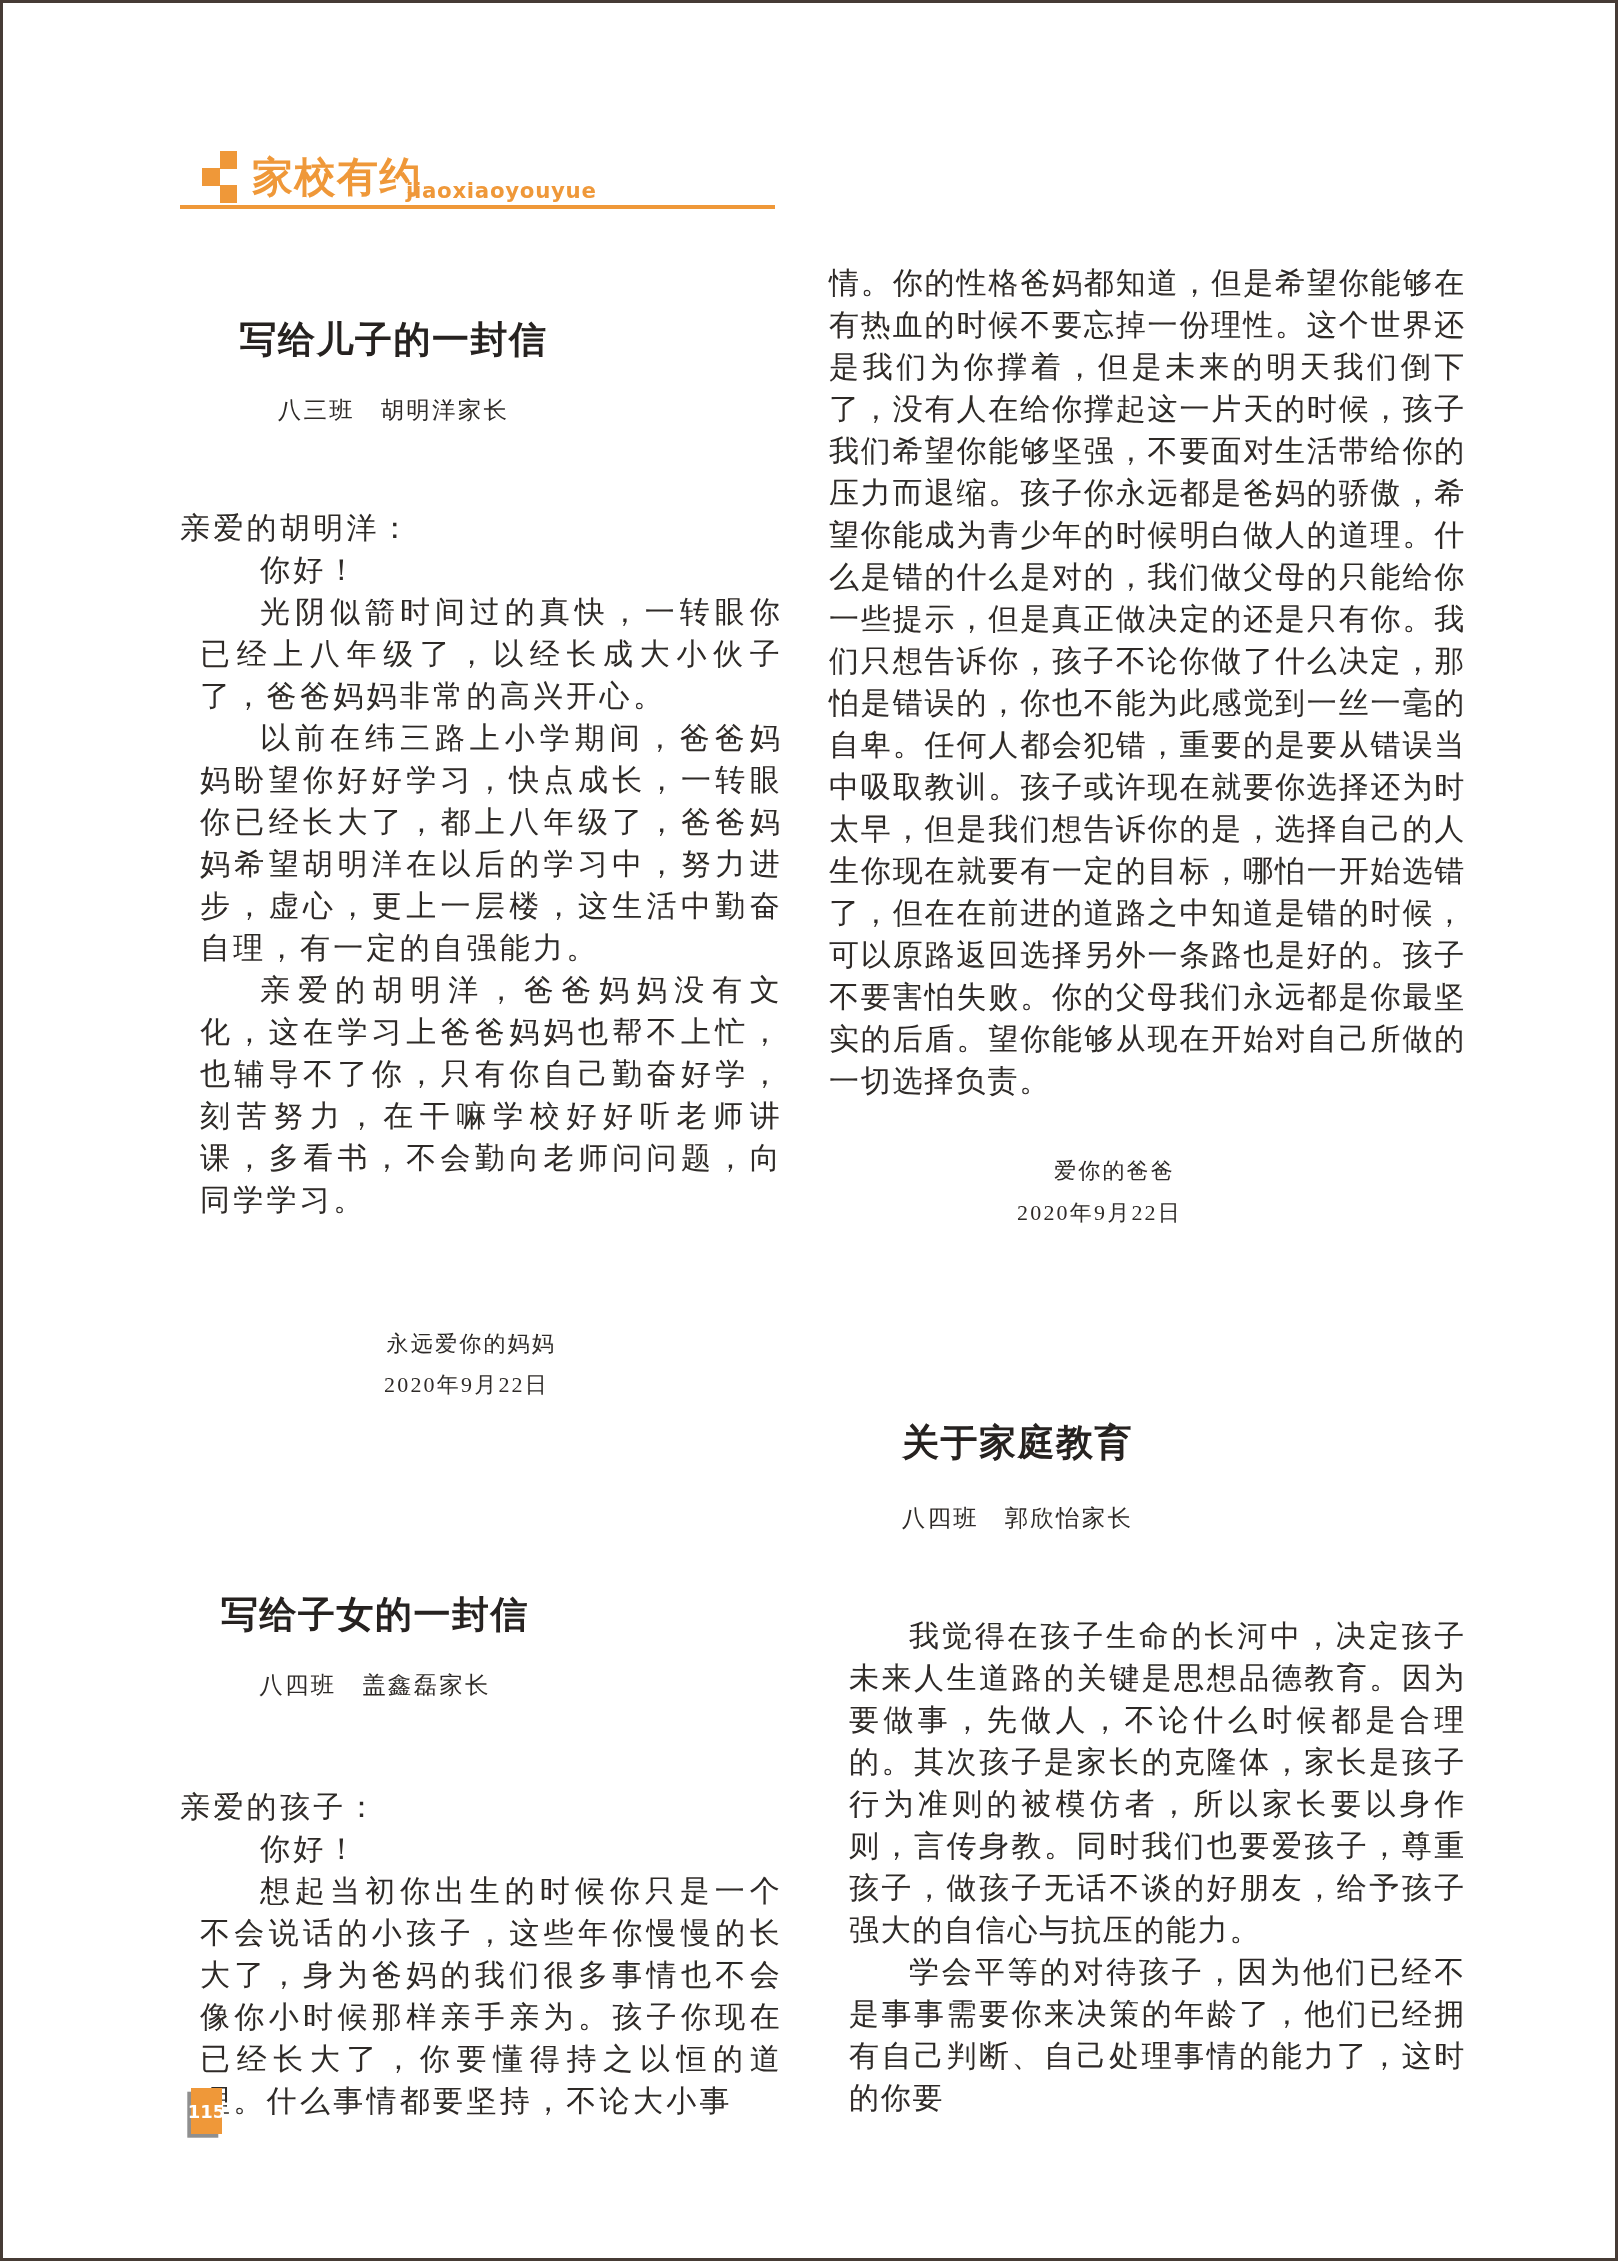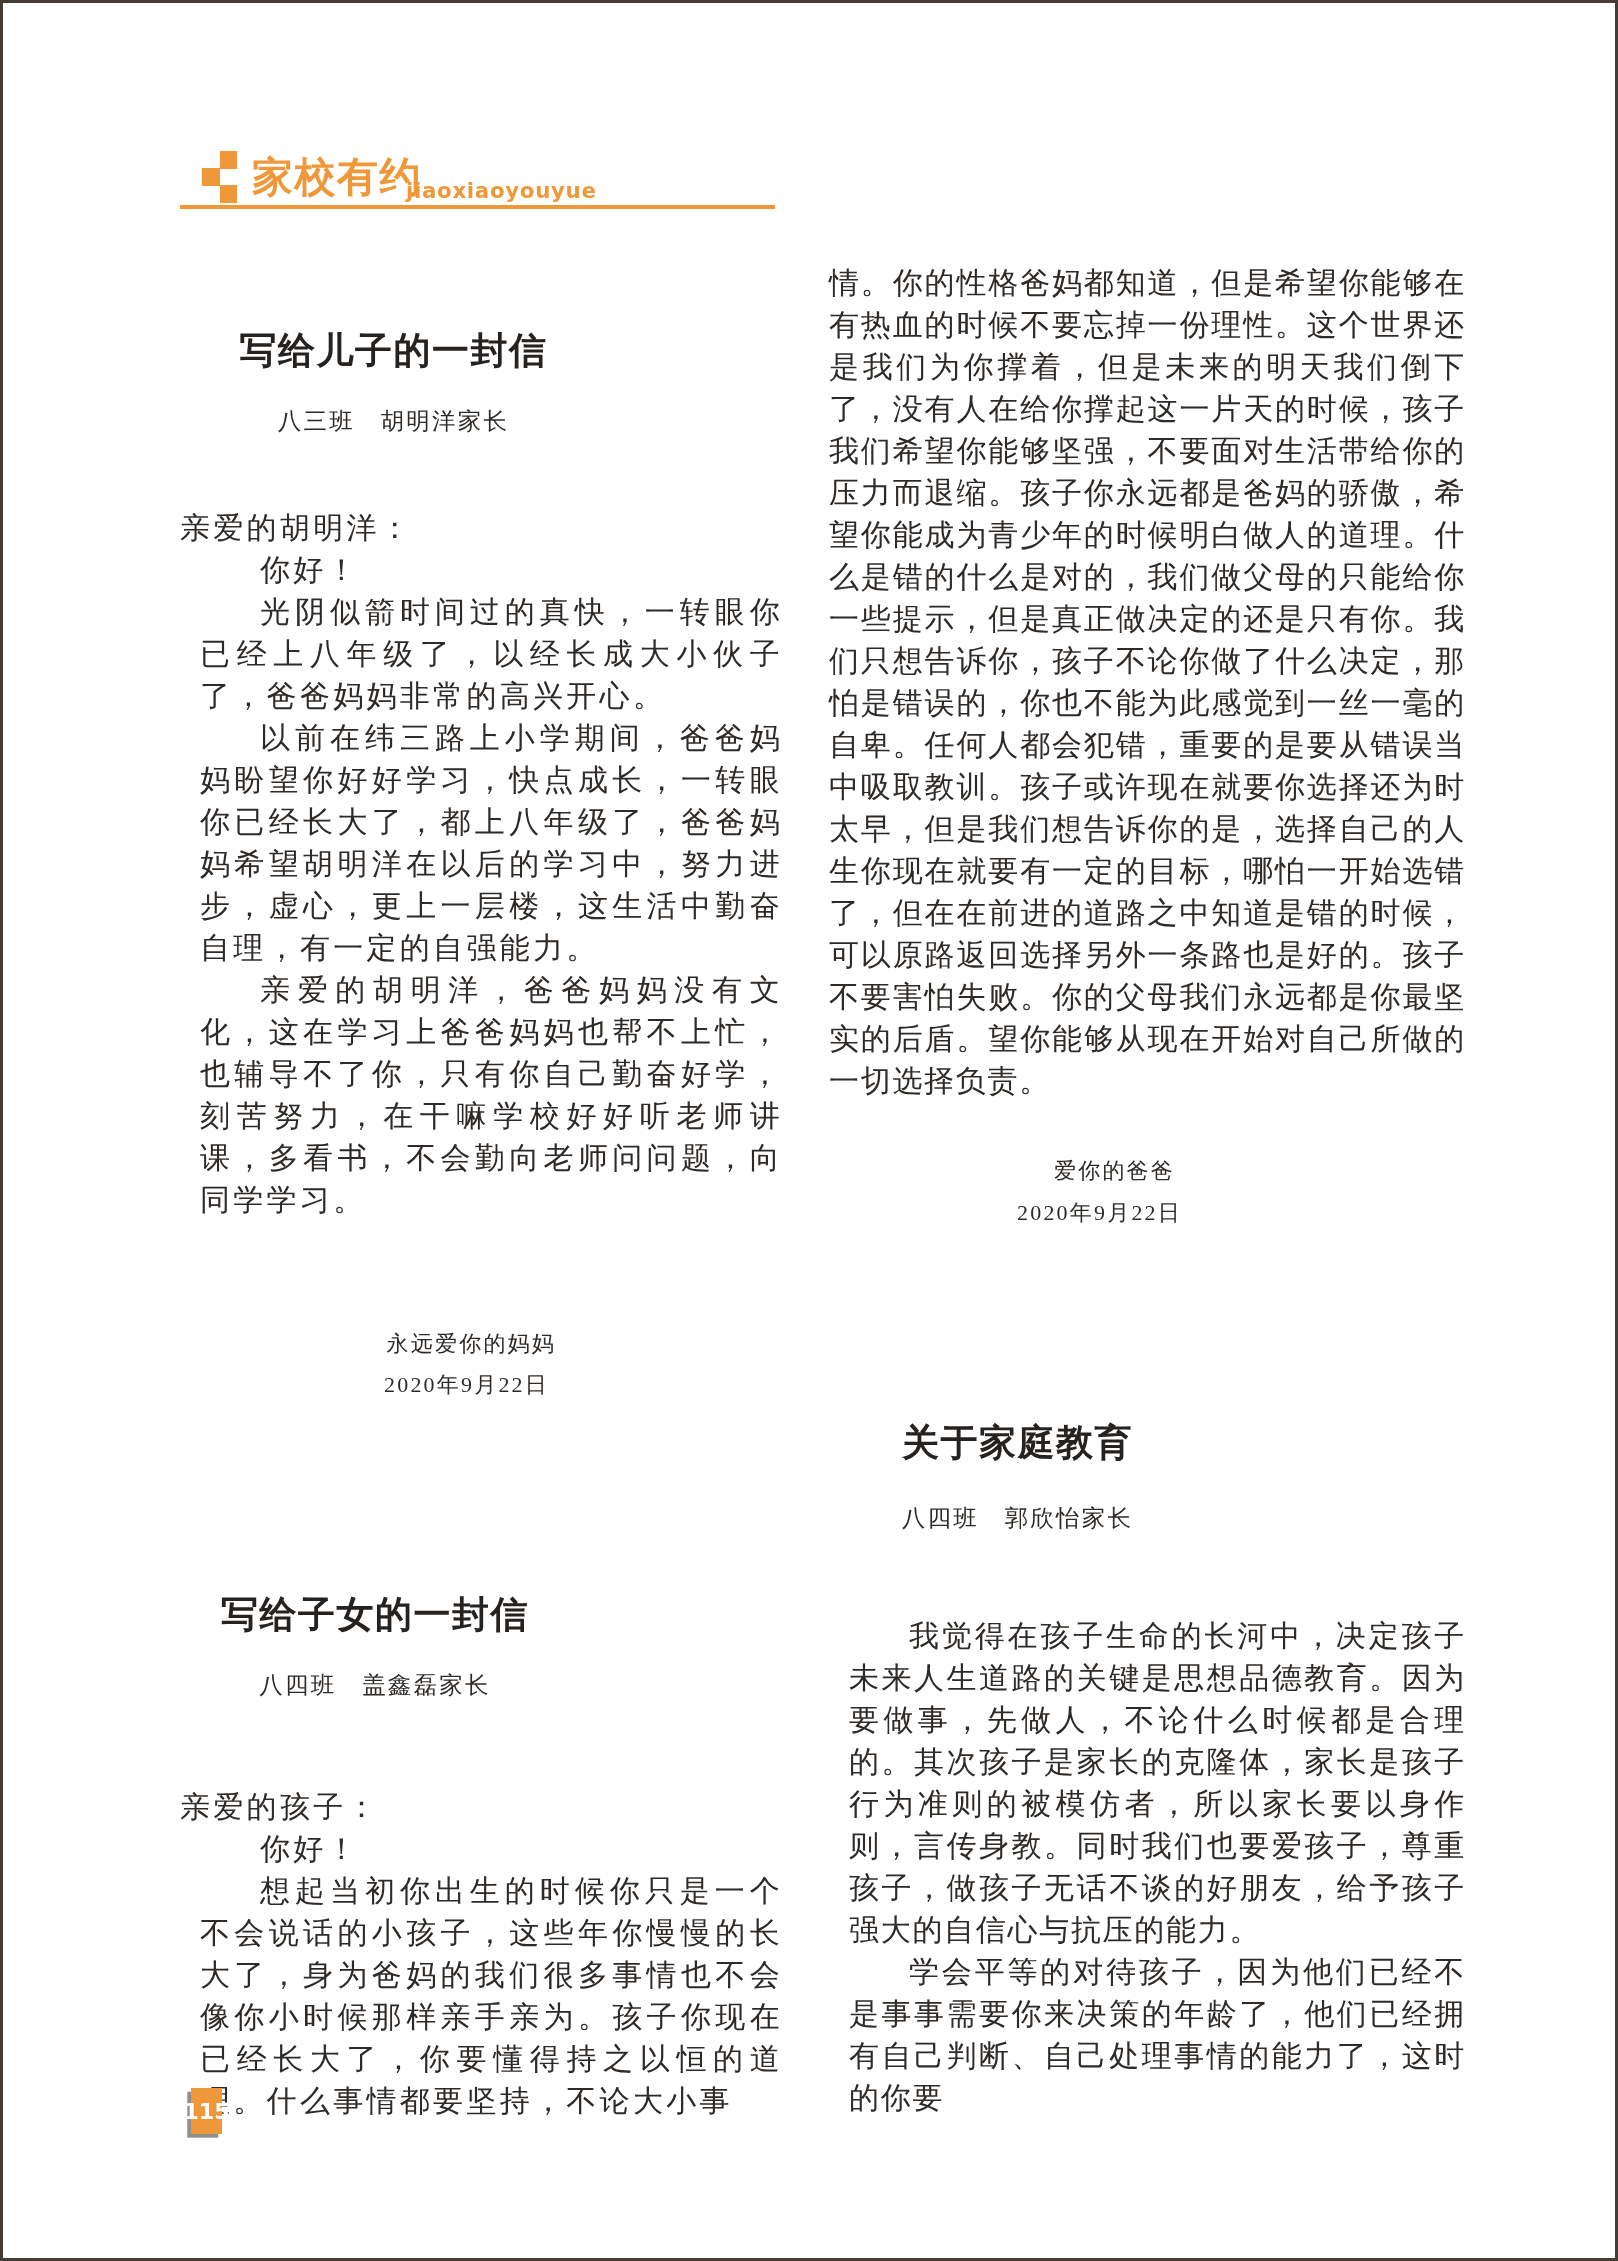--- a/index.html
+++ b/index.html
@@ -46,21 +46,21 @@
 
   
   .a-title{
     font-weight:bold;font-size:37px;line-height:44px;
     color:#262220;text-align:center;letter-spacing:1.5px;margin:0;
   }
   .a-byline{
     font-size:23.5px;line-height:29px;color:var(--ink);
     text-align:center;letter-spacing:2.2px;margin:0;
   }
-  .w-l{width:427px;margin-top:11px;}
+  .w-l{width:427px;}
   .w-l2{width:390px;}
   .w-r{width:377px;}
 
   .para{
     margin:0;color:var(--ink);
     text-align:justify;text-align-last:left;
   }
   .col-left .para{font-size:30px;line-height:42px;letter-spacing:3.3px;}
   .col-right .para{font-size:30px;line-height:42px;letter-spacing:1.7px;}
   .para.indent{text-indent:2em;margin-left:20px;}
@@ -73,21 +73,21 @@
   .col-right .sig{padding-right:291px;}
   .col-right .date{padding-right:284px;}
 
   
   .page-badge{
     position:absolute;left:188px;top:2085px;width:31px;height:46px;
     background:var(--accent);
     box-shadow:-3.7px 3.7px 0 #8f8f8f;
     color:#ffffff;
     font-family:"DejaVu Sans","Liberation Sans",sans-serif;
-    font-size:22px;font-weight:bold;
+    font-size:18px;font-weight:bold;
     display:flex;align-items:center;justify-content:center;
   }
 </style>
 </head>
 <body>
 
 <div id="page">
 
   <div>
     <div class="brand-logo">

